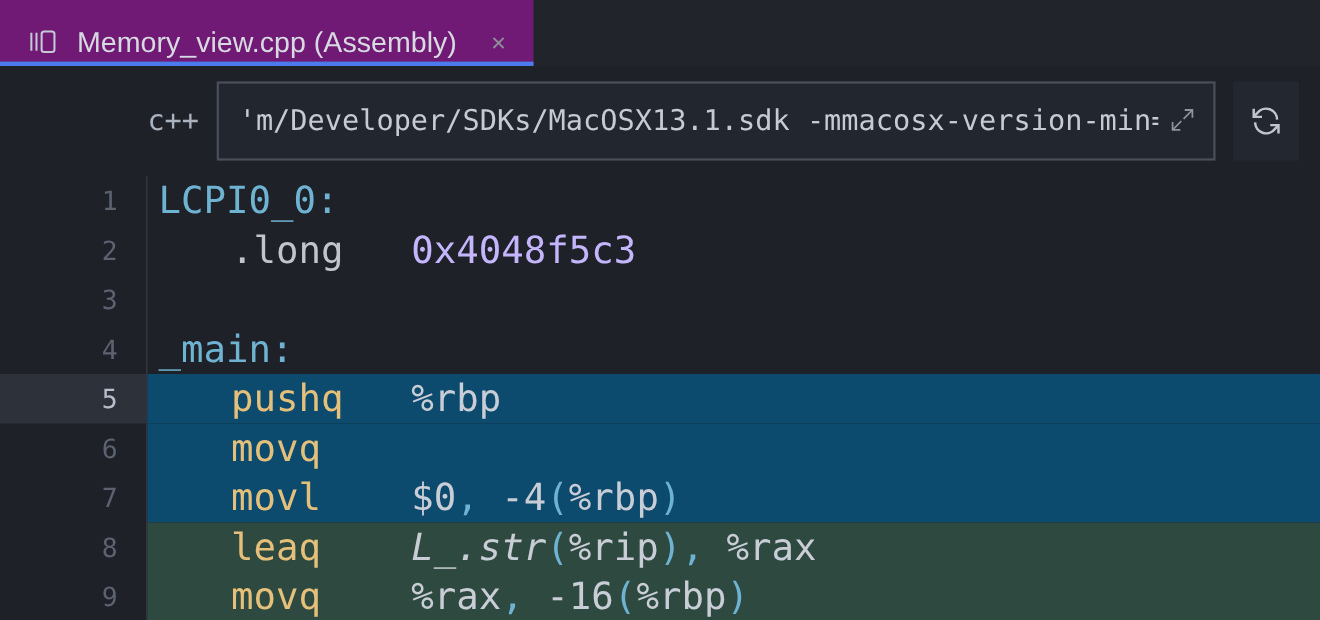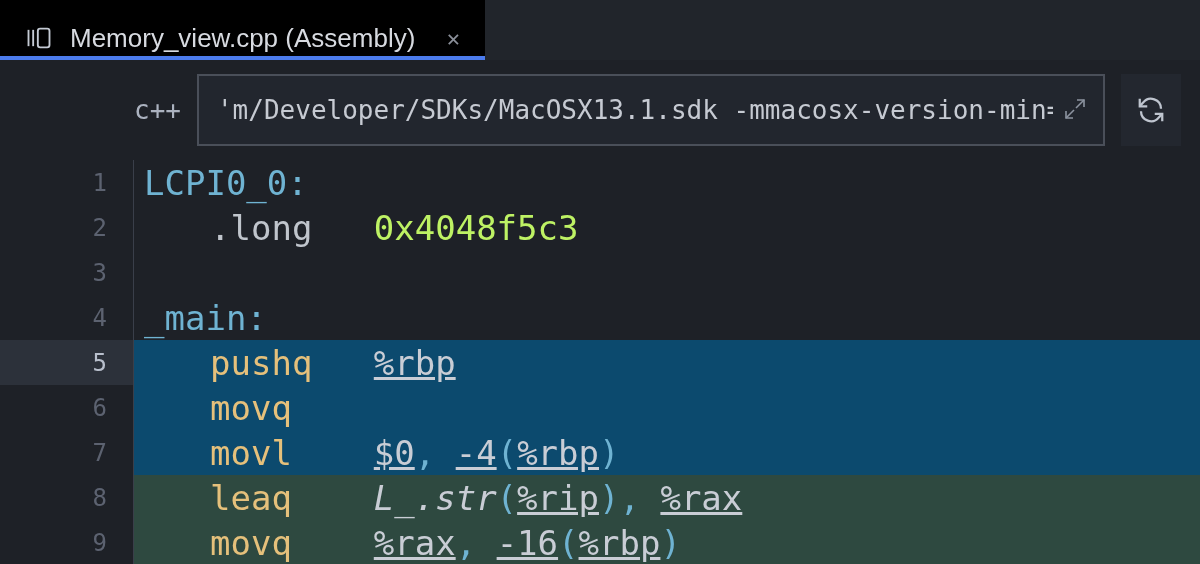--- a/index.html
+++ b/index.html
@@ -15,21 +15,21 @@
   .tab-bar {
     height: 60px;
     background: #21252b;
     display: flex;
     align-items: stretch;
   }
   .tab {
     display: flex;
     align-items: center;
     padding: 16px 18px 0 24px;
-    background: #000000;
+    background: #701a75;
     position: relative;
     gap: 16px;
   }
   .tab-underline {
     position: absolute;
     left: 0; right: 0; bottom: 0;
     height: 4px;
     background: #4b7bec;
   }
   .tab-icon {
@@ -127,23 +127,23 @@
     align-items: center;
     font-size: 34px;
     white-space: pre;
     padding-left: 10px;
   }
   .bg-purple { background: #0c4a6e; }
   .bg-teal   { background: #2e4940; text-align: center; }
 
   .tok-label   { color: #6fb3d2; }
   .tok-dir     { color: #c0c5cc; }
-  .tok-num     { color: #bef264; }
+  .tok-num     { color: #c4b5fd; }
   .tok-mn      { color: #e5c07b; }
-  .tok-reg     { color: #c9cdd5; text-decoration: underline; }
+  .tok-reg     { color: #c9cdd5; }
   .tok-punct   { color: #6fb3d2; }
   .tok-sym     { color: #c9cdd5; font-style: italic; }
 
   .indent1 { padding-left: 76px; }
 </style>
 </head>
 <body>
 
 <div class="tab-bar">
   <div class="tab">

